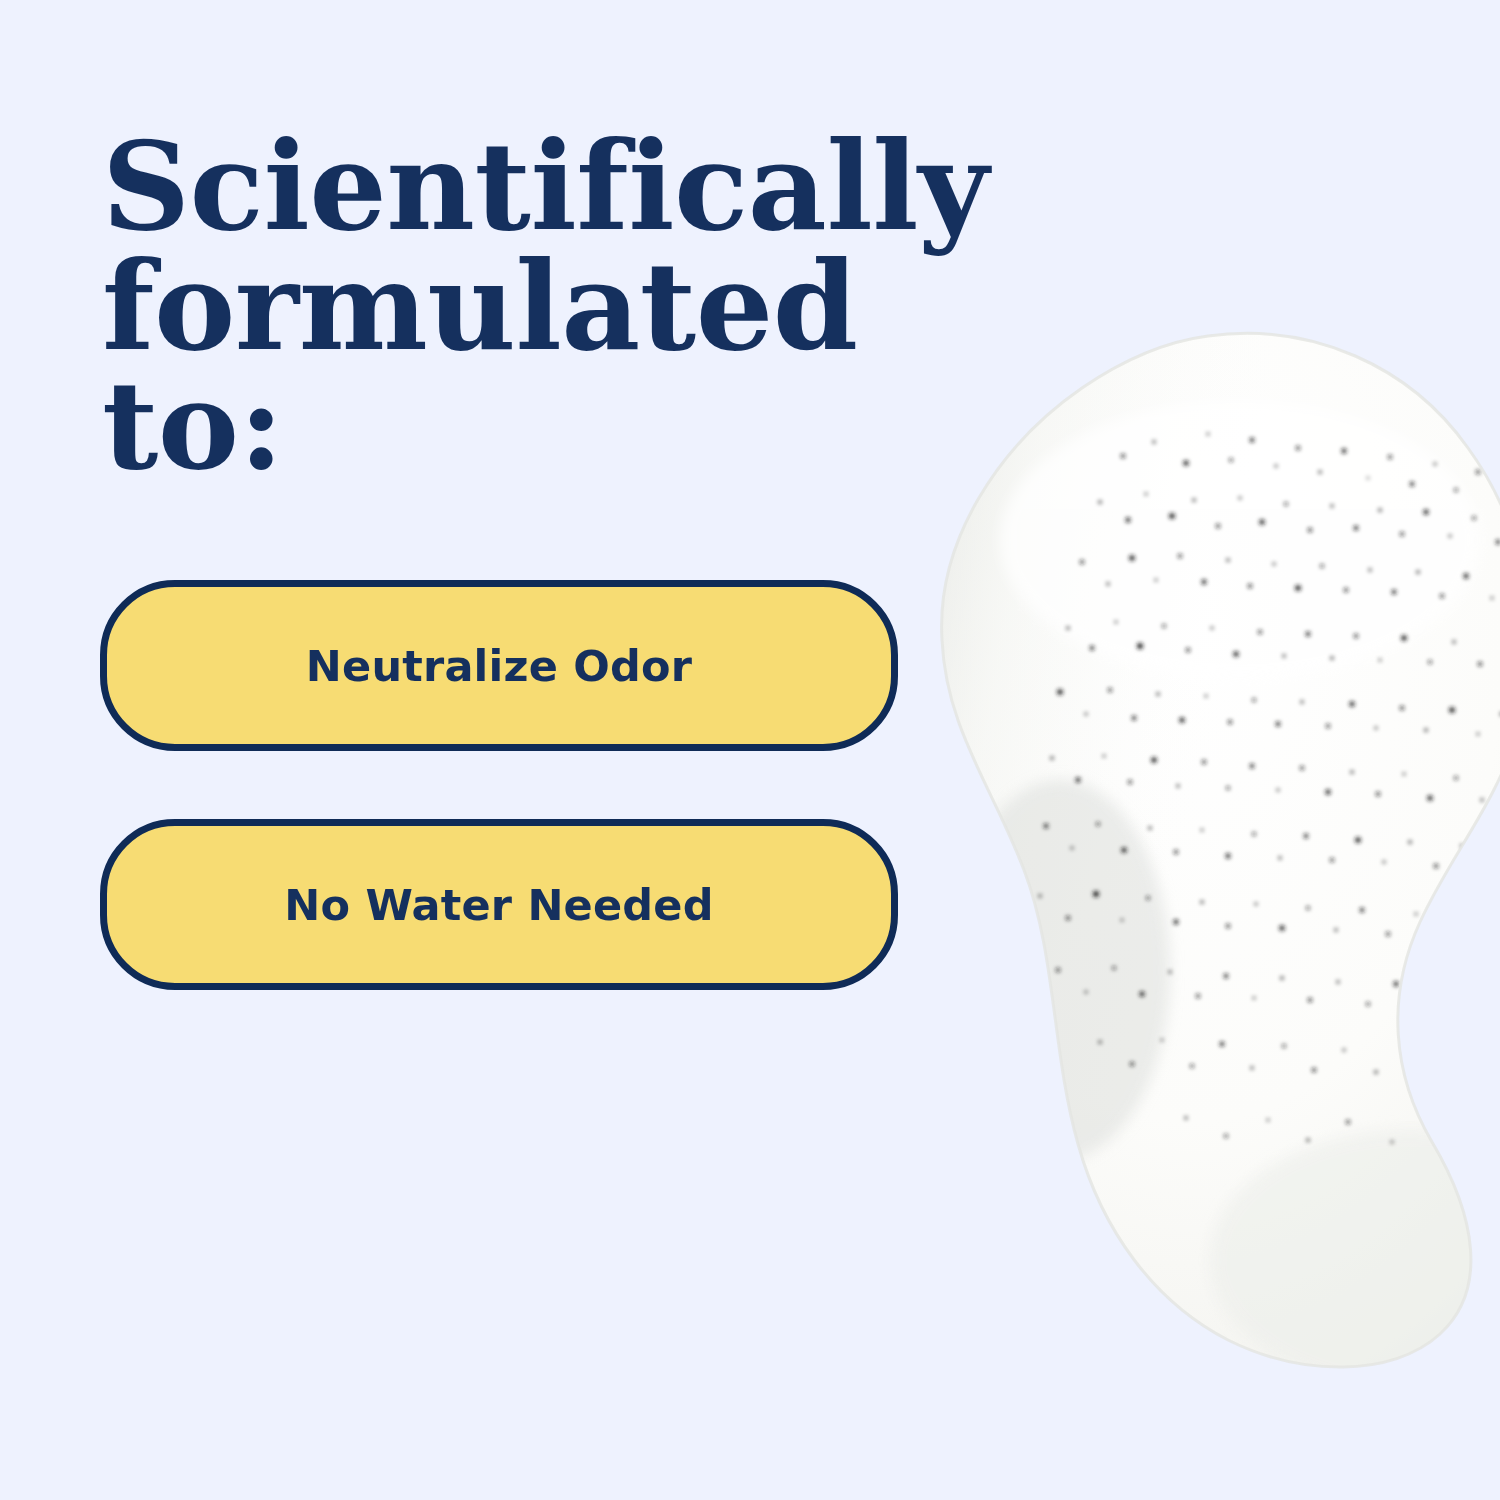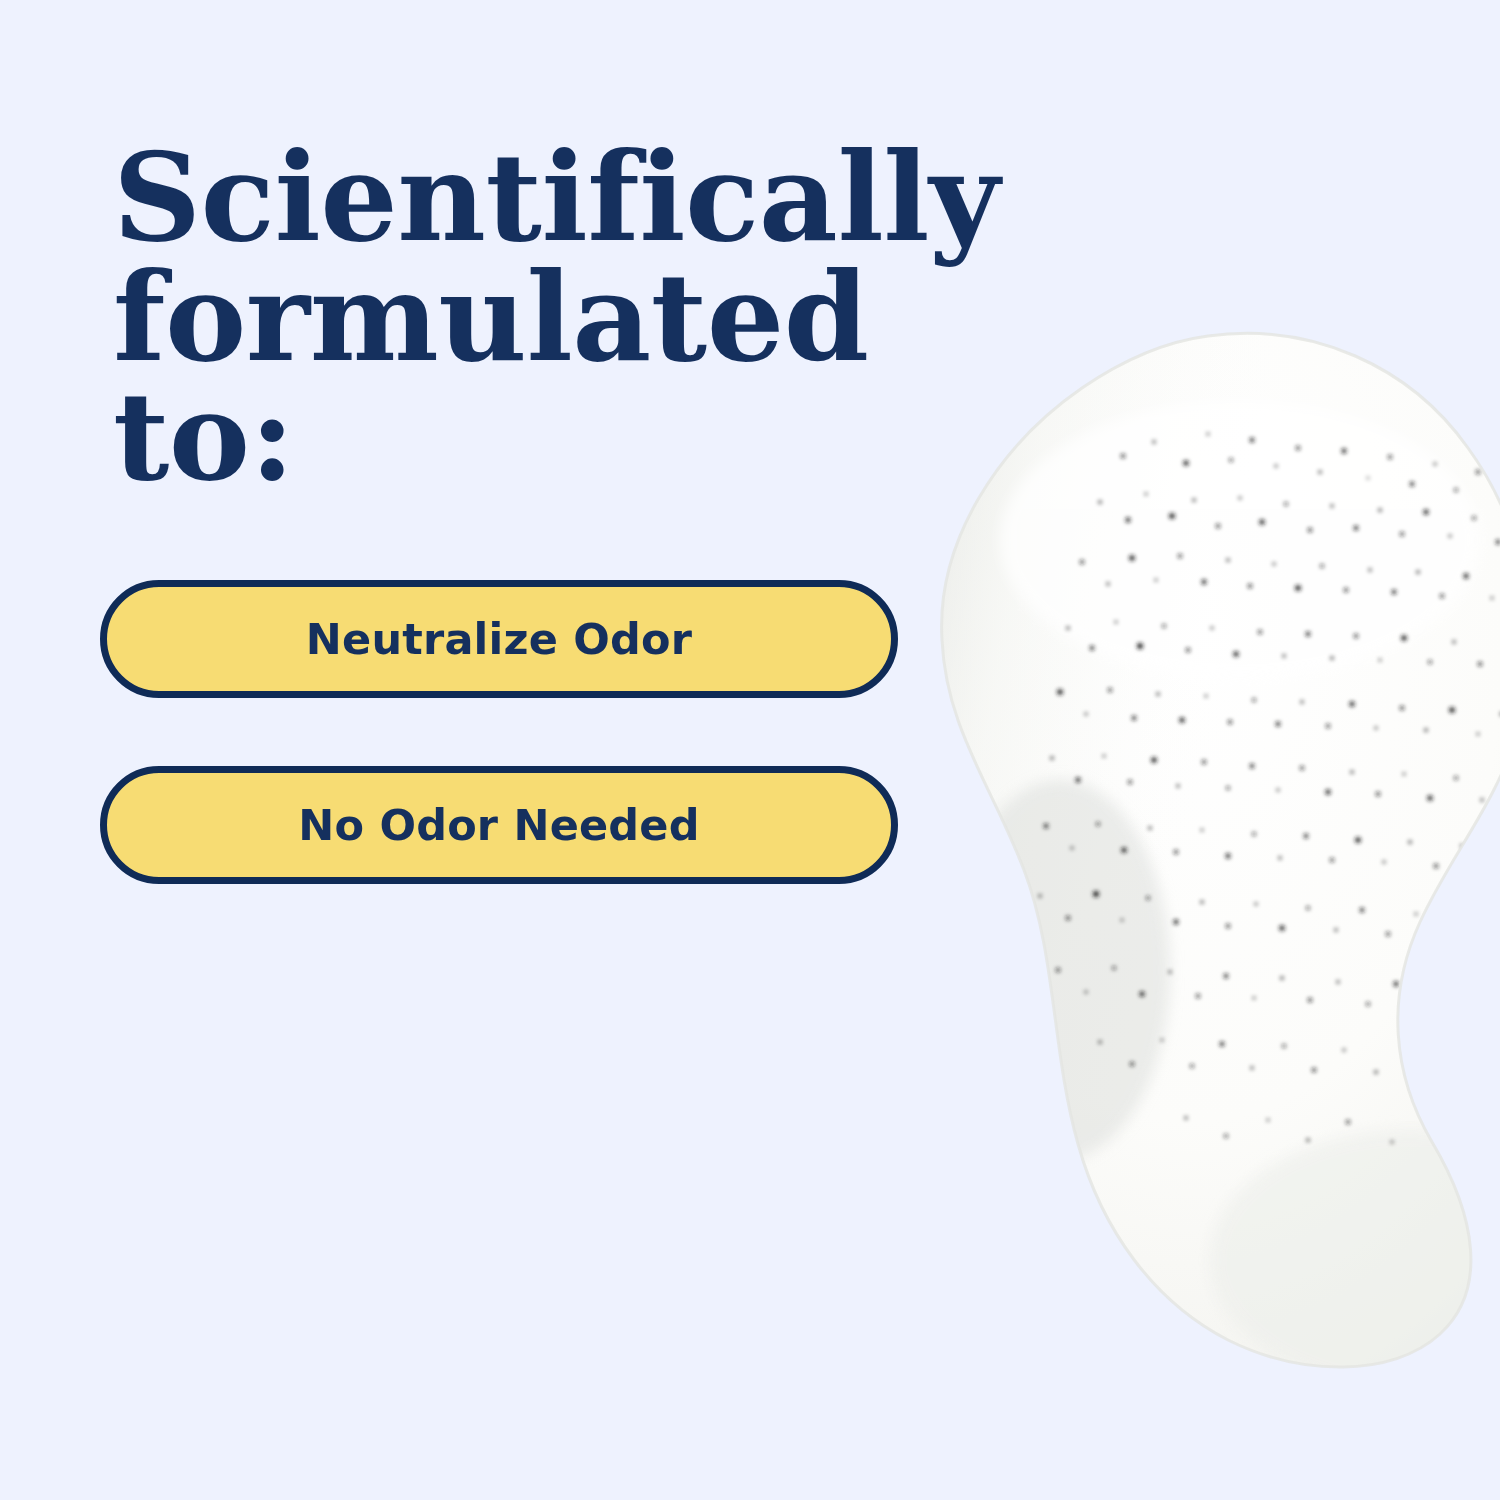--- a/index.html
+++ b/index.html
@@ -37,41 +37,41 @@
     height: 100%;
     overflow: visible;
   }
 
   
   .headline {
     position: absolute;
     left: 101px;
     top: 126px;
     width: 900px;
-    margin: 12px;
+    margin: 1px;
     font-family: "DejaVu Serif", "Liberation Serif", serif;
     font-weight: 700;
     font-size: 122px;
     line-height: 0.98;
     letter-spacing: -0.5px;
     color: #15305e;
     white-space: pre-line;
   }
 
   
   .benefit-list {
     position: absolute;
     left: 100px;
     top: 580px;
     width: 798px;
   }
   .benefit-pill {
     box-sizing: border-box;
     width: 798px;
-    height: 118px;
+    height: 171px;
     border: 7px solid #0f2b57;
     border-radius: 75px;
     background: #f7dc73;
     display: flex;
     align-items: center;
     justify-content: center;
     margin-bottom: 68px;
   }
   .benefit-pill:last-child {
     margin-bottom: 0;
@@ -351,18 +351,18 @@
 formulated to:</h1>
 
   <div class="benefit-list">
 
     <div class="benefit-pill">
       <span class="benefit-label">Neutralize Odor</span>
     </div>
 
 
     <div class="benefit-pill">
-      <span class="benefit-label">No Odor Needed</span>
+      <span class="benefit-label">No Water Needed</span>
     </div>
 
   </div>
 
 </div>
 
 </body></html>

